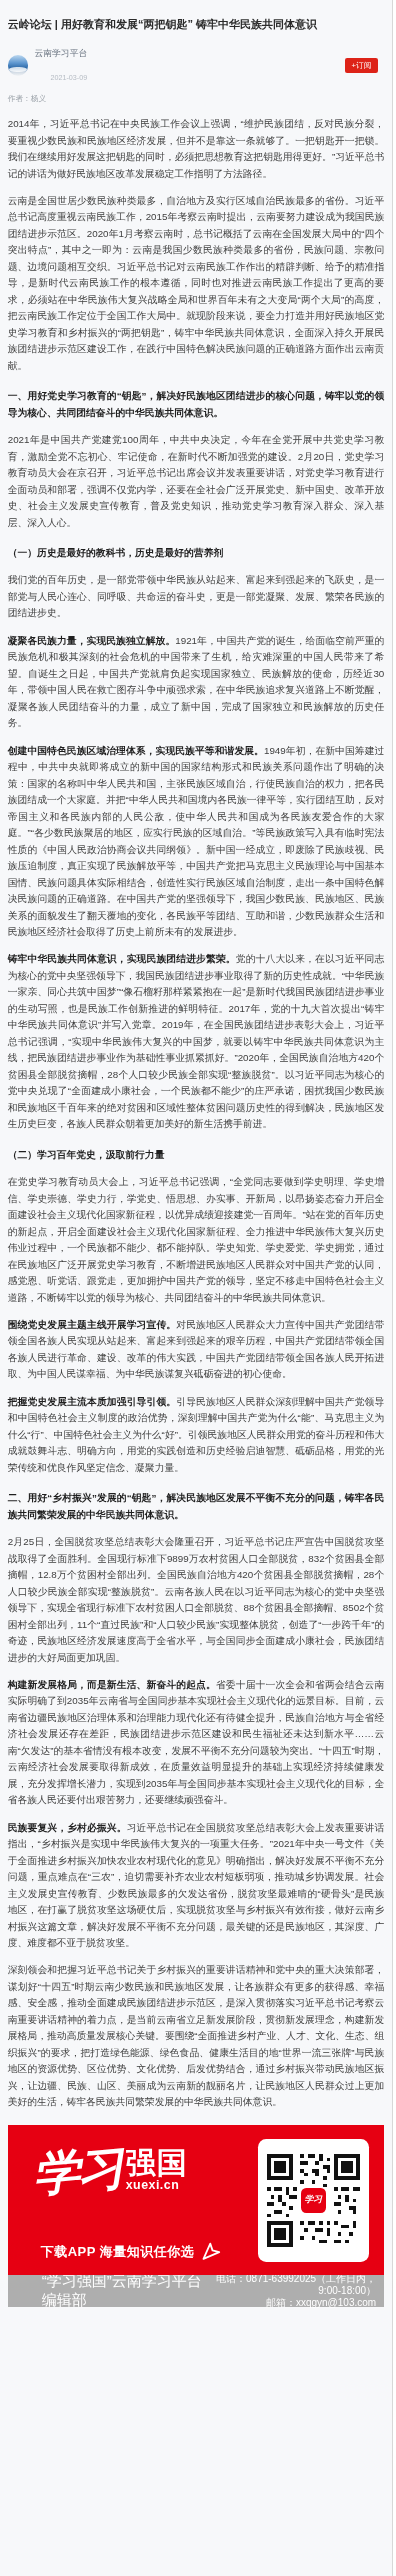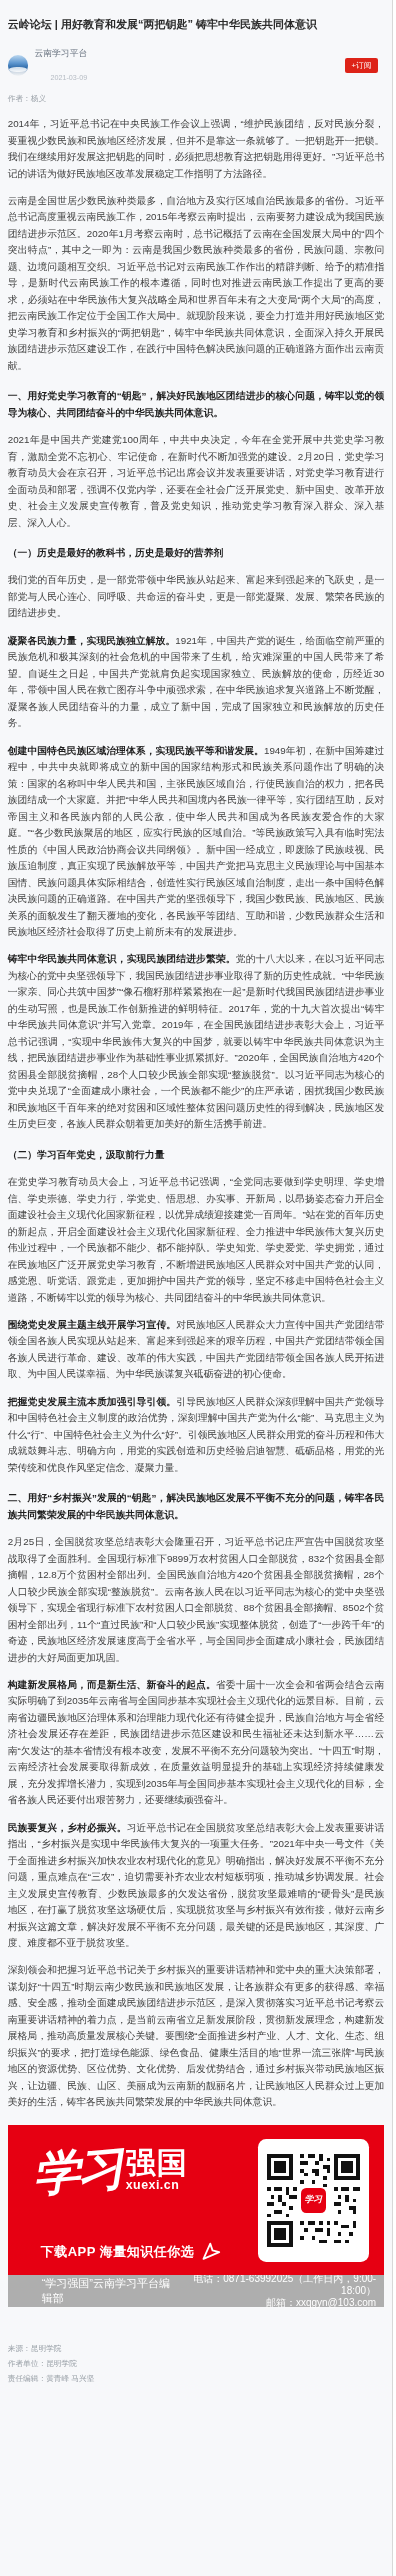--- a/index.html
+++ b/index.html
@@ -92,21 +92,21 @@
     color:#fff;font-size:8.8px;font-weight:700;
     font-family:"DejaVu Serif","Liberation Serif",serif;font-style:italic;
   }
 
   
   .strip{
     height:32px;background:#aeaeae;color:#ffffff;
     display:flex;align-items:center;justify-content:space-between;
     padding:0 8.2px 0 34px;
   }
-  .strip-dept{font-size:11px;}
+  .strip-dept{font-size:15px;}
   .strip-contact{font-size:10px;line-height:12px;text-align:right;}
 
   
   .meta{margin-top:34px;padding-bottom:15.5px;font-size:7.7px;color:#9aa1a8;line-height:15px;}
   .meta div{margin:0;}
 </style>
 </head>
 <body>
 
 <div class="frame">
@@ -187,22 +187,17 @@
     </div>
 
     <div class="strip">
       <span class="strip-dept">“学习强国”云南学习平台编辑部</span>
       <span class="strip-contact">
         <div>电话：0871-63992025（工作日内，9:00-18:00）</div>
         <div>邮箱：xxqgyn@103.com</div>
       </span>
     </div>
 
-    <div class="meta">
-      <div>来源：昆明学院</div>
-      <div>作者单位：昆明学院</div>
-      <div>责任编辑：黄青峰 马兴坚</div>
-    </div>
 
   </div>
   <div class="gutter"></div>
 </div>
 
 
 </body></html>

